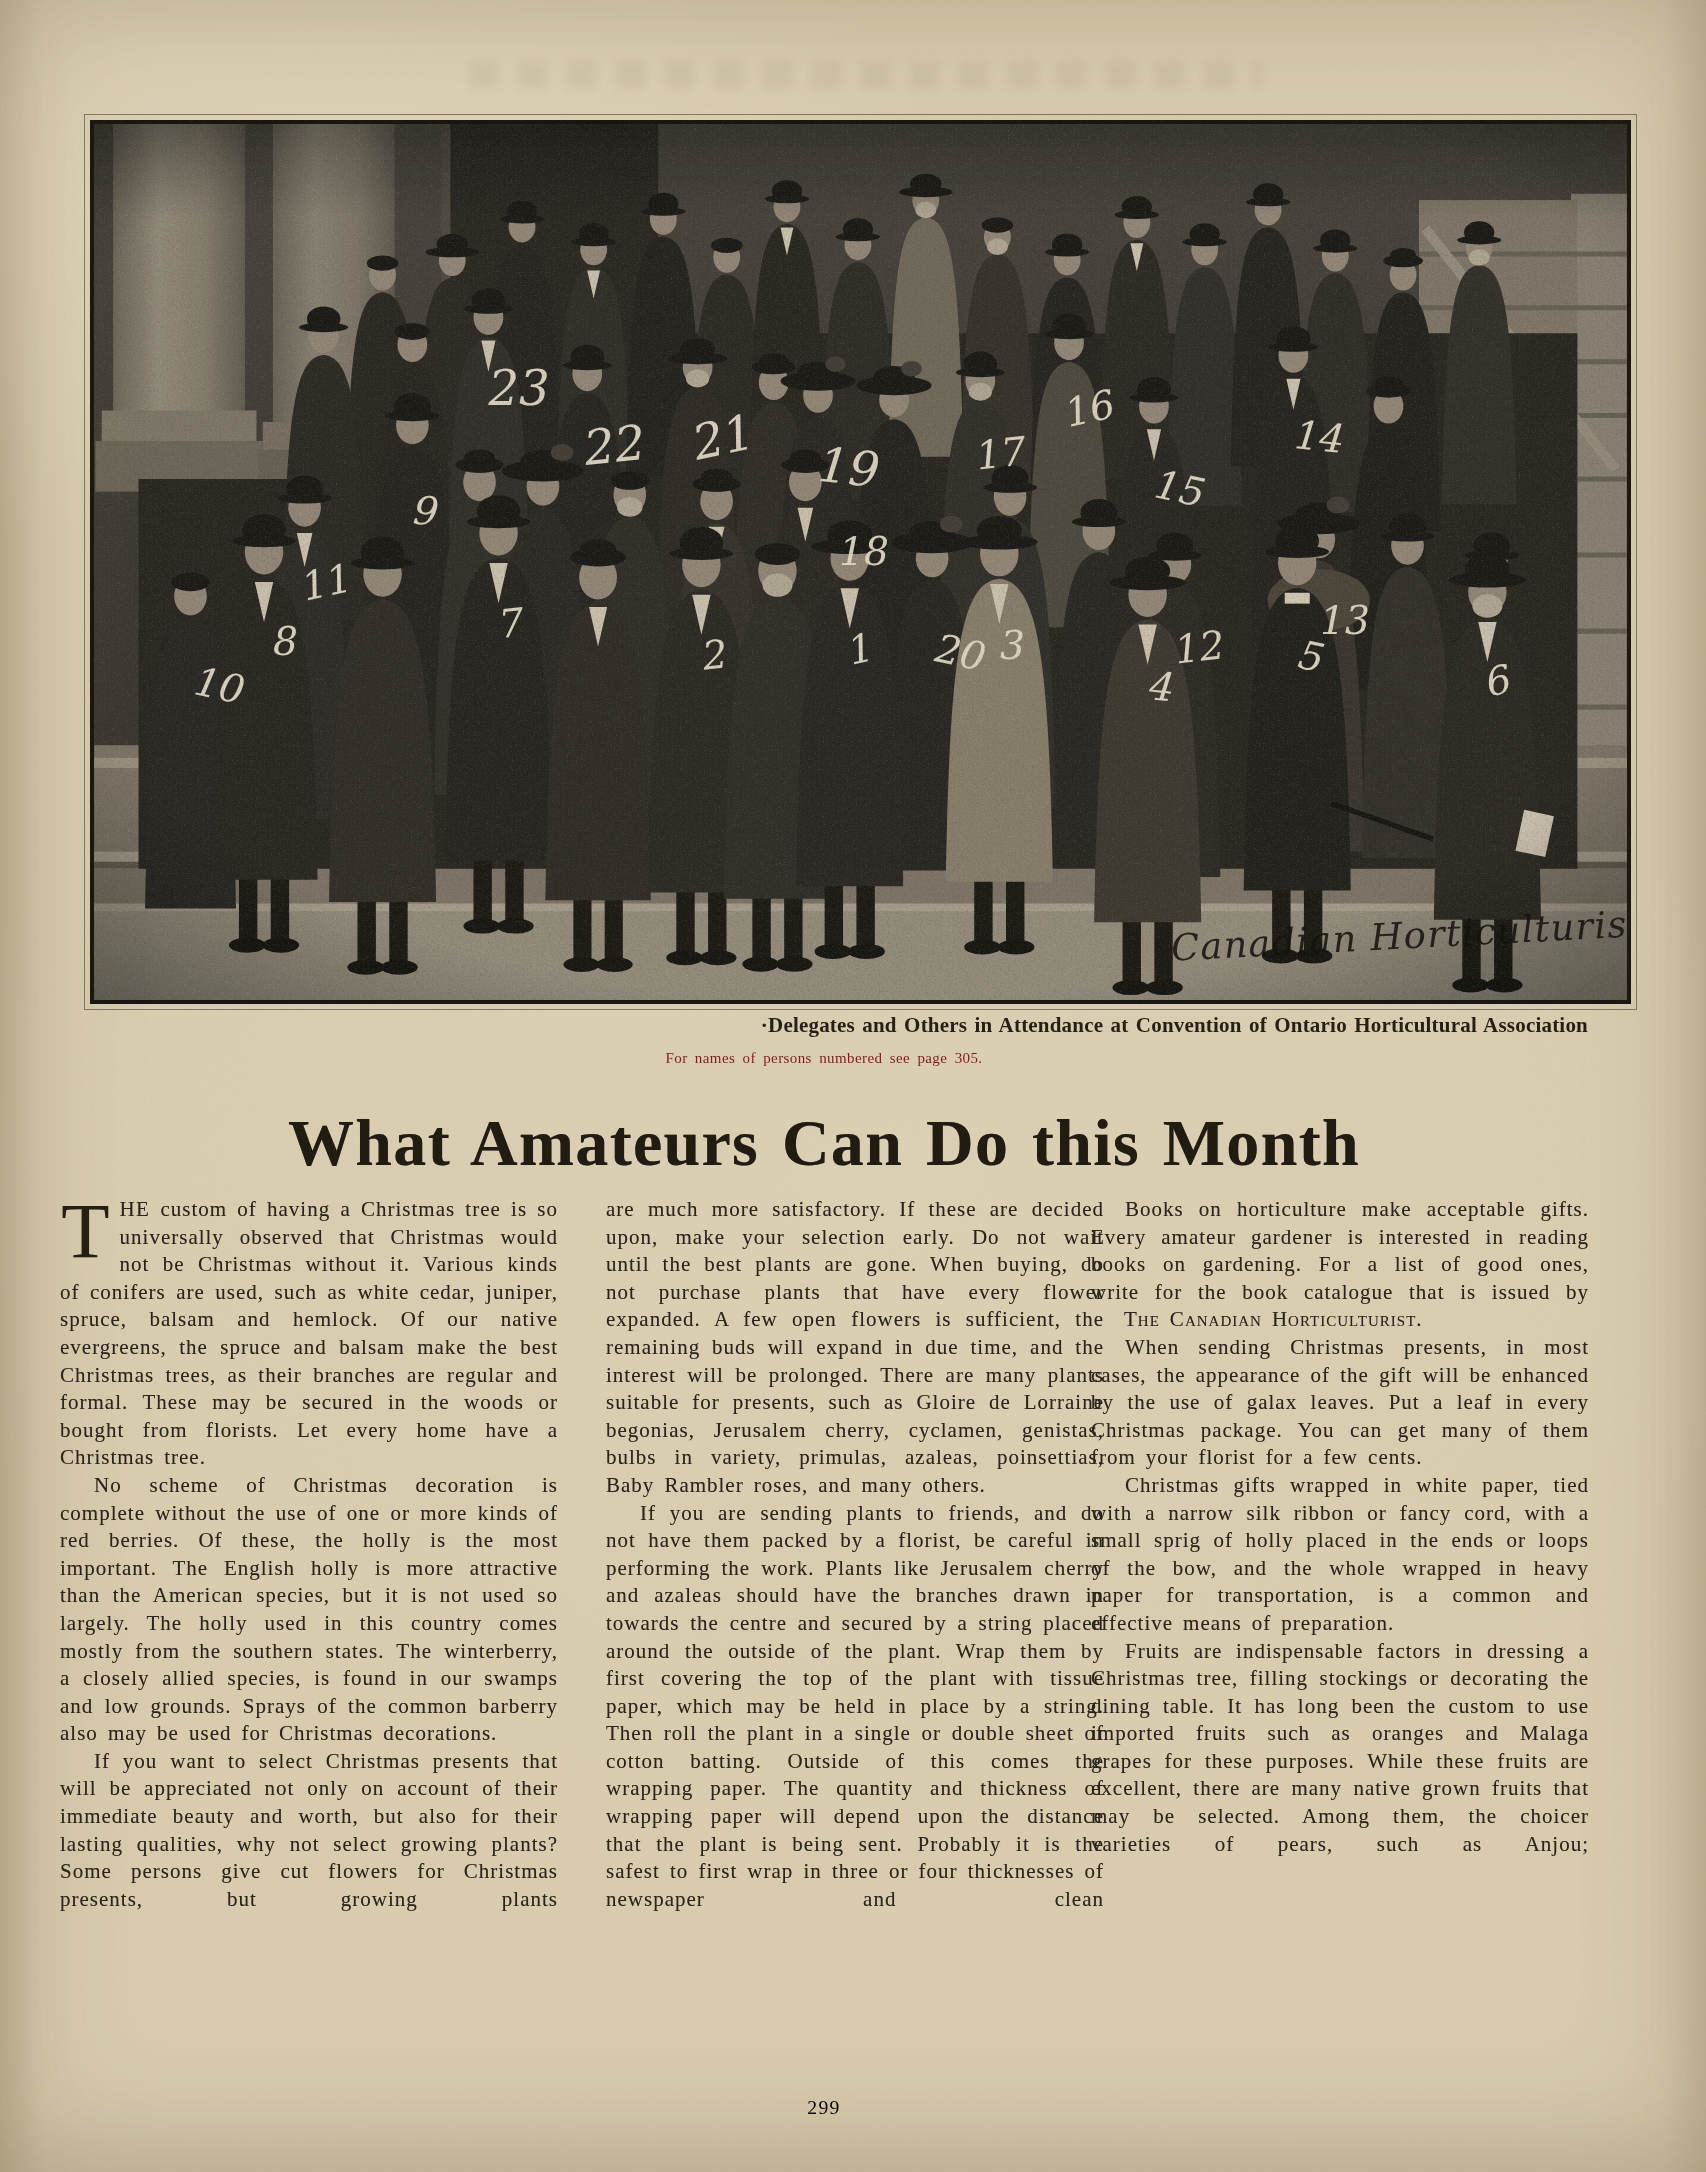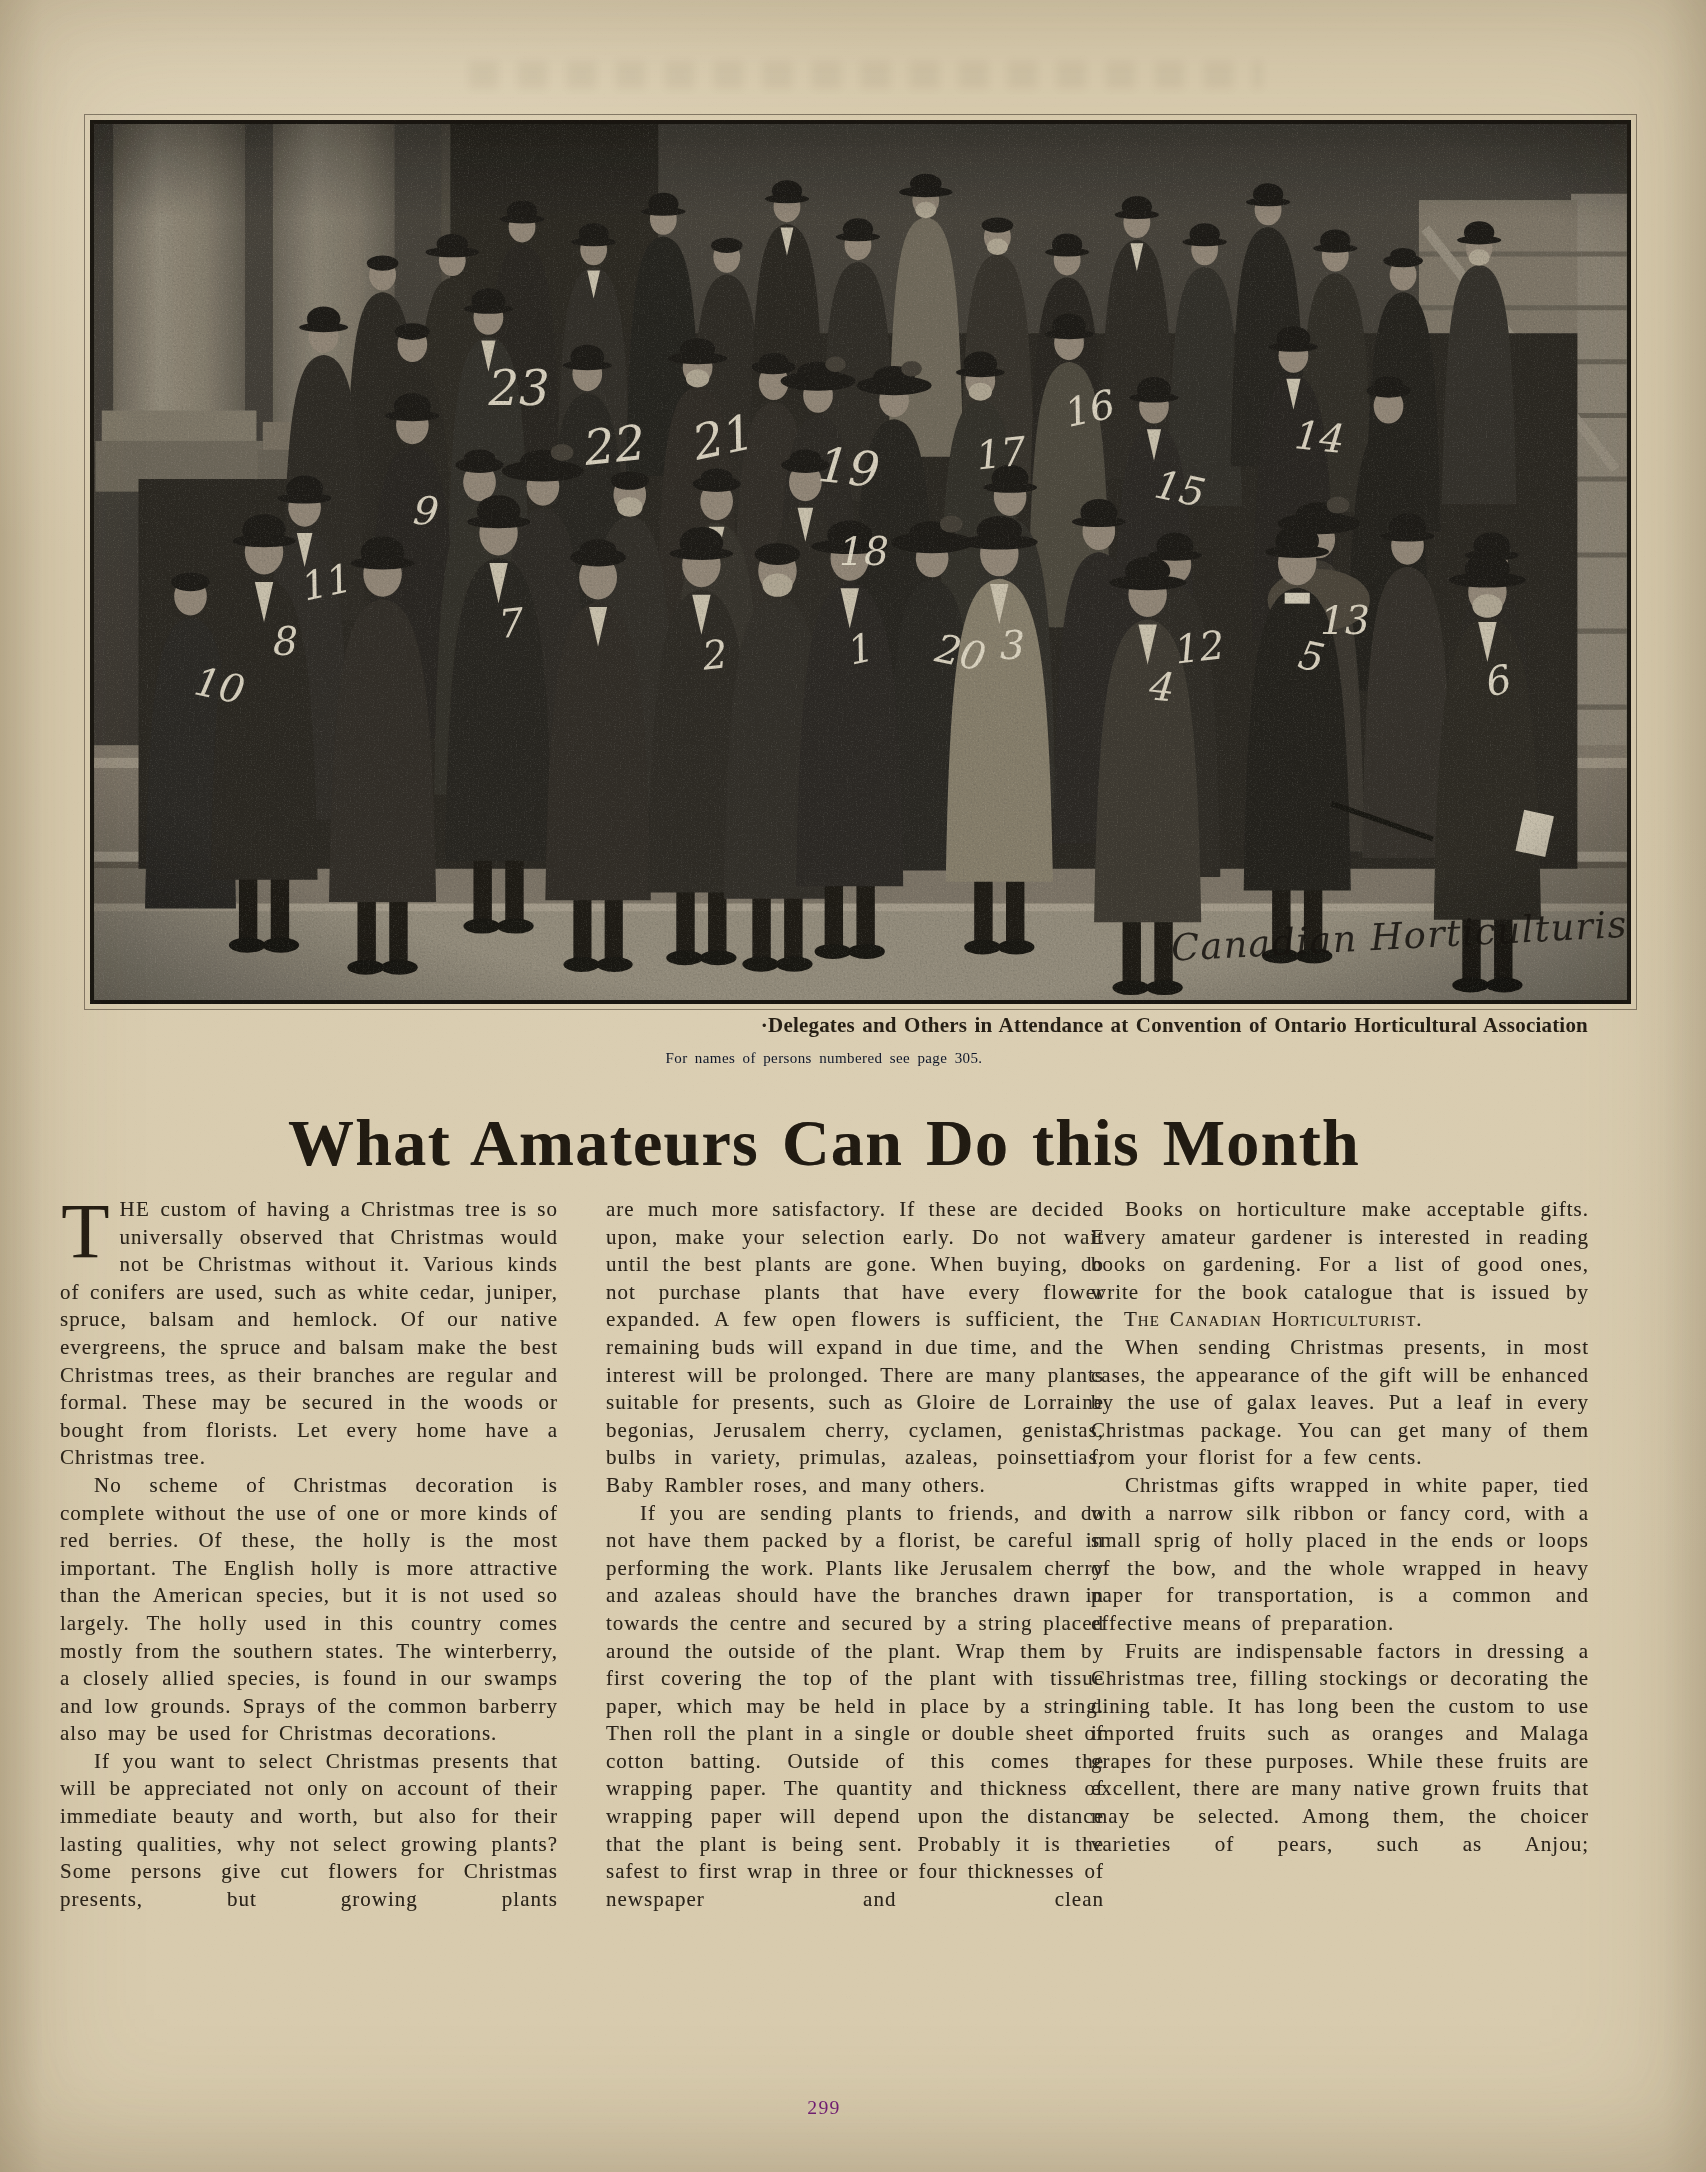--- a/index.html
+++ b/index.html
@@ -25,39 +25,39 @@
     border:4.4px solid #191611;background:#3a3730;}
   .photo::before{content:"";position:absolute;inset:-10px;border:1.9px solid rgba(58,50,38,.55);pointer-events:none;}
   .photo svg{display:block;width:100%;height:100%;filter:blur(0.3px) contrast(0.98);}
   .sig{font-family:"DejaVu Serif", serif;font-style:italic;font-size:58px;fill:#14110d;opacity:.88;letter-spacing:2px;}
   .num{font-family:"DejaVu Serif", serif;font-style:italic;fill:#ebe4d1;opacity:.95;}
 
   
   .caption{position:absolute;left:60px;top:1013px;width:1528px;text-align:right;
     font-weight:700;font-size:21px;letter-spacing:0.2px;color:#261f15;word-spacing:1.9px;}
   .note{position:absolute;left:60px;top:1050px;width:1528px;text-align:center;
-    font-size:15px;color:#0f172a;word-spacing:3.2px;letter-spacing:0.4px;}
+    font-size:15px;color:#7f1d1d;word-spacing:3.2px;letter-spacing:0.4px;}
   .headline{position:absolute;left:60px;top:1105px;width:1528px;margin:0;text-align:center;
     font-size:66px;font-weight:700;letter-spacing:1.3px;word-spacing:5px;color:#211b12;
     text-shadow:0 0 0.6px rgba(33,27,18,.5);}
 
   
   .col{position:absolute;top:1196px;width:498px;text-align:justify;
     font-size:21px;line-height:27.6px;letter-spacing:1px;word-spacing:3.8px;
     color:#2b241b;text-shadow:0 0 0.6px rgba(43,36,27,.32);}
   .col1{left:60px;} .col2{left:606px;} .col3{left:1091px;}
   .col p{margin:0;padding:0;}
   .col p.ind{text-indent:34px;}
   .col p.cont{text-align-last:justify;}
   .dropcap{float:left;font-size:79px;line-height:62px;padding:3.8px 9px 0 1.3px;color:#241d13;}
   .lead{letter-spacing:1.3px;}
   .sc{font-variant:small-caps;letter-spacing:1px;margin-left:33px;}
 
   .pagenum{position:absolute;left:60px;top:2096px;width:1528px;text-align:center;
-    font-size:19.7px;letter-spacing:1.3px;color:#701a75;}
+    font-size:19.7px;letter-spacing:1.3px;color:#000000;}
 
   .papernoise{position:absolute;inset:0;pointer-events:none;}
 </style>
 </head>
 <body>
 
 <div class="ghost g1"></div>
 <div class="ghost g2"></div>
 
 <figure class="photo">

